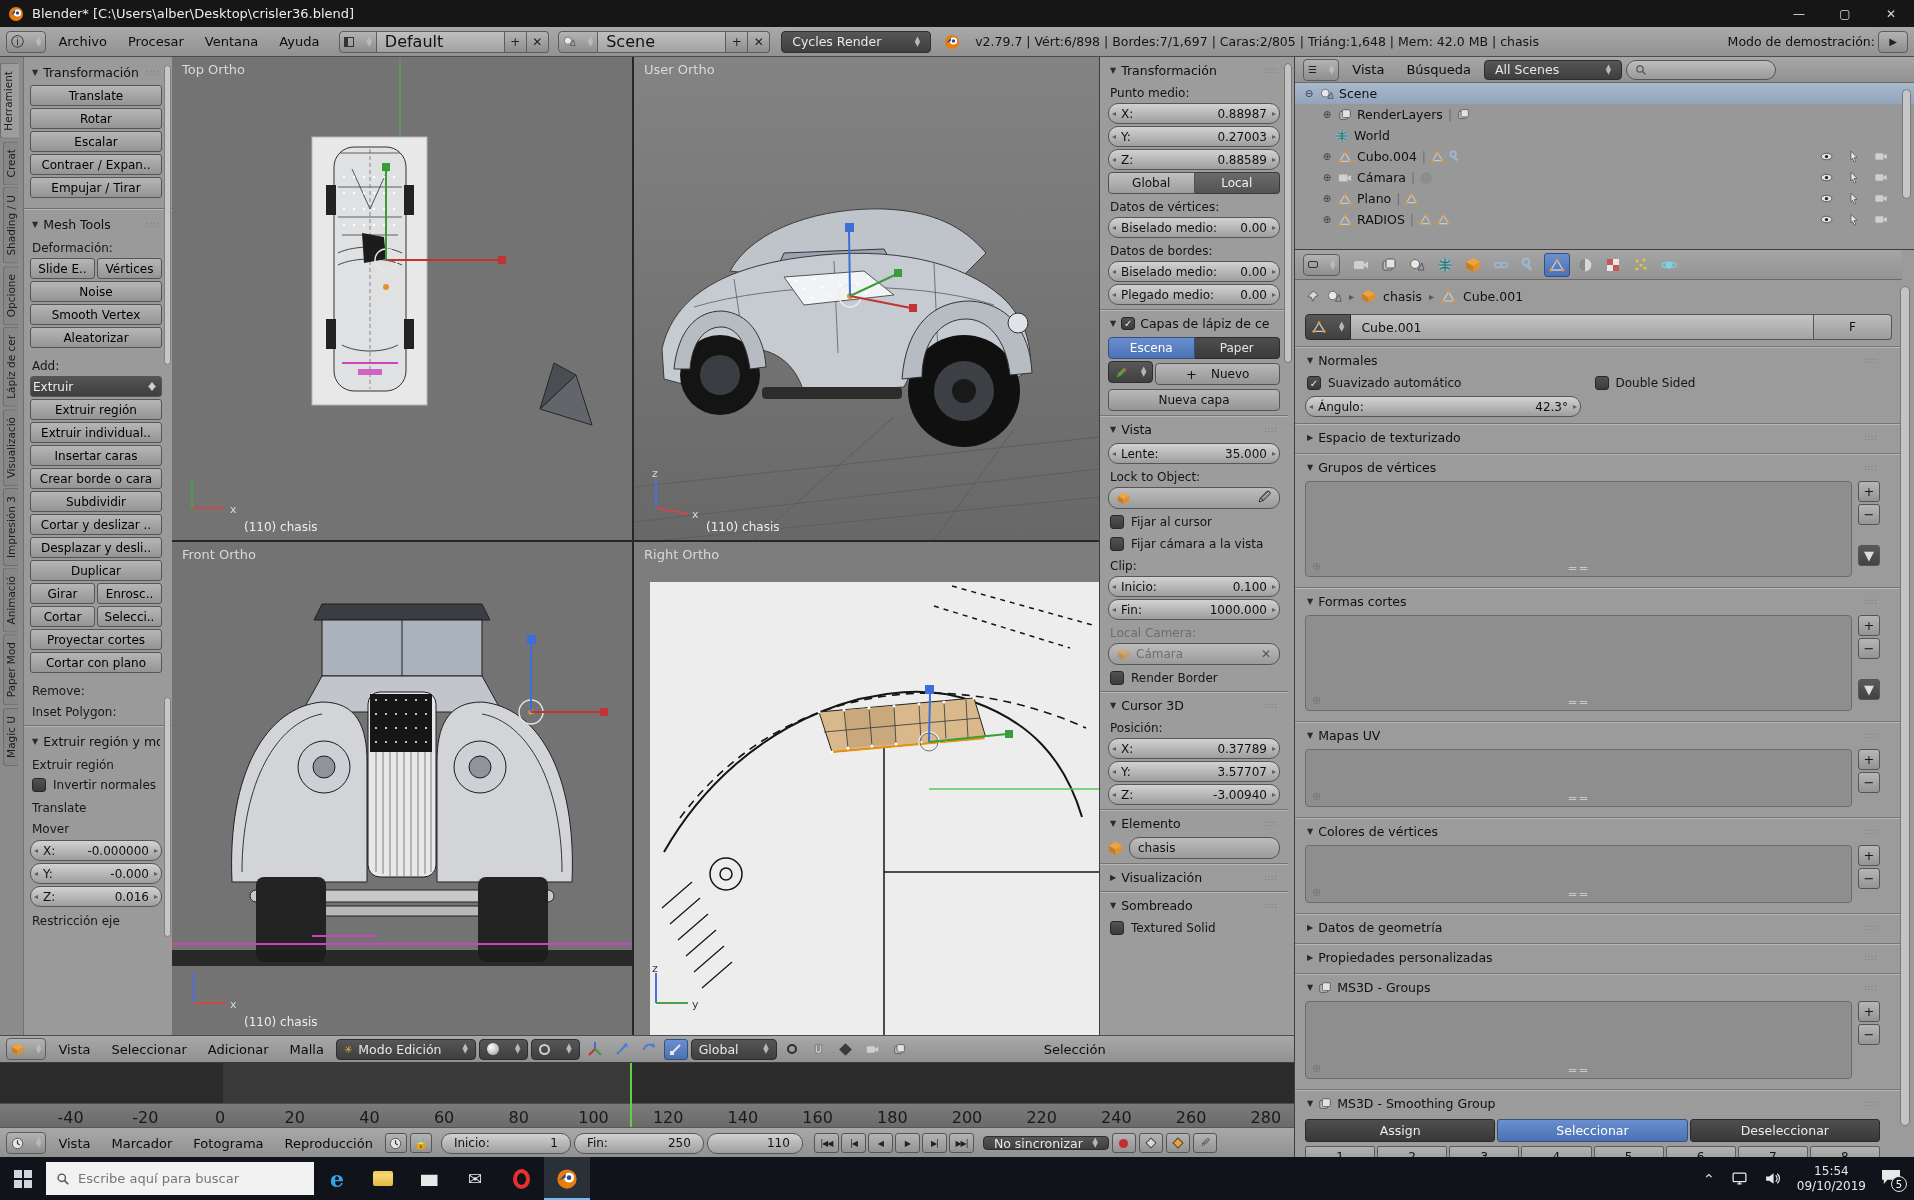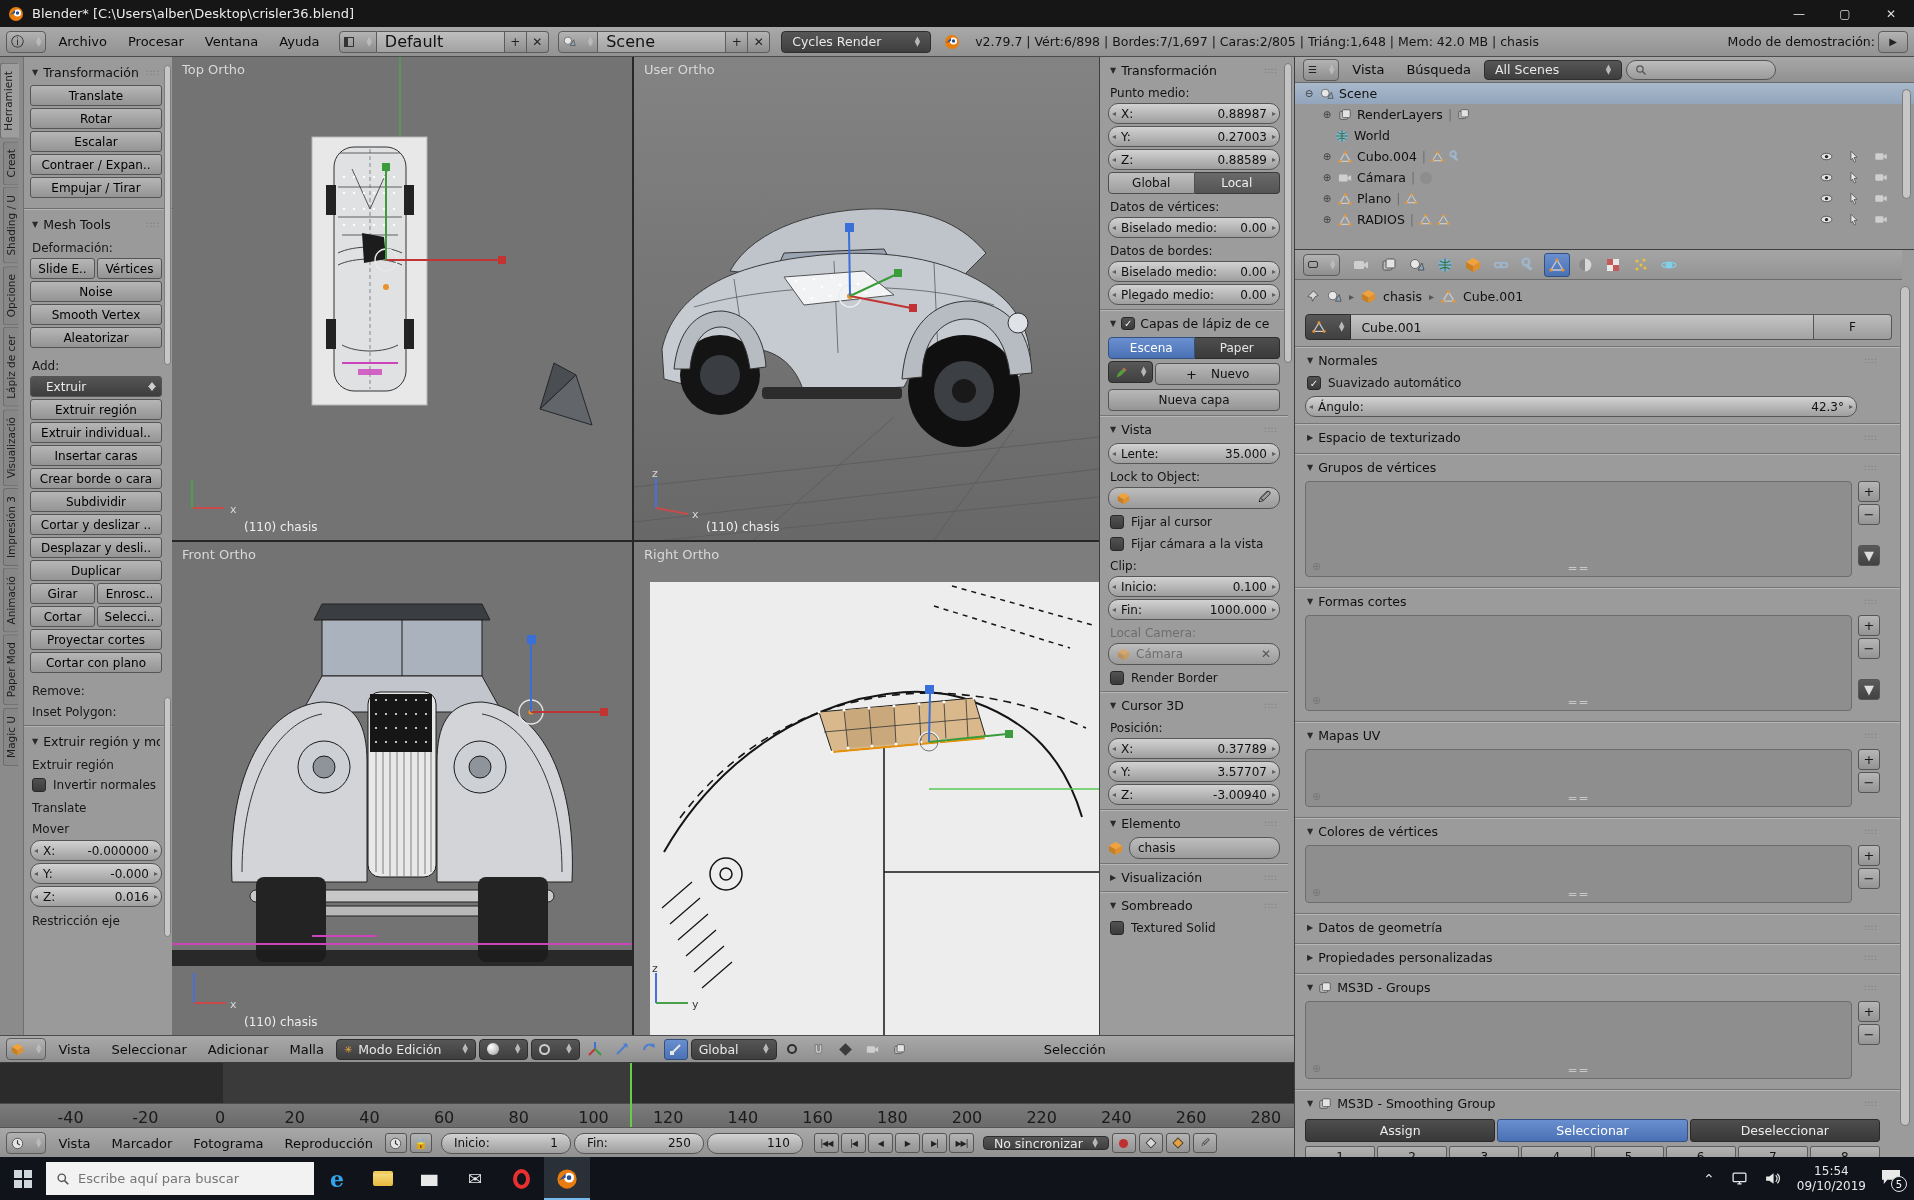--- a/index.html
+++ b/index.html
@@ -26,21 +26,21 @@
   #vtabs{width:24px;background:#8b8b8b;border-right:1px solid #707070;padding-top:4px;}
   .vtab{writing-mode:vertical-rl;transform:rotate(180deg);font-size:10.5px;color:#1d1d1d;background:#878787;border:1px solid #6d6d6d;border-left:none;border-radius:0 3px 3px 0;padding:7px 1px;margin:2px 0 2px 3px;white-space:nowrap;}
   .vtab.active{background:#9d9d9d;border-left:1px solid #9d9d9d;margin-left:0;padding-left:4px;}
   #shelfbody{flex:1;position:relative;overflow:hidden;padding:2px 10px 0 6px;}
   .sect-h{display:flex;align-items:center;gap:5px;padding:6px 2px 4px 2px;font-size:12.5px;color:#101010;}
   .tri{font-size:8px;color:#2a2a2a;}
   .grip{margin-left:auto;color:#7c7c7c;font-size:9px;letter-spacing:1px;}
   .btncol{display:flex;flex-wrap:wrap;gap:2px;padding:1px 0 6px 0;}
   .btn{flex:0 0 100%;height:21px;display:flex;align-items:center;justify-content:center;background:linear-gradient(#b6b6b6,#949494);border:1px solid #555;border-radius:3px;font-size:12px;color:#000;padding:0 5px;white-space:nowrap;overflow:hidden;position:relative;}
   .btn.half{flex:0 0 calc(50% - 1px);}
-  .btn.dark{background:linear-gradient(#555,#3d3d3d);color:#ececec;justify-content:flex-start;padding-left:15px;}
+  .btn.dark{background:linear-gradient(#555,#3d3d3d);color:#ececec;justify-content:flex-start;padding-left:2px;}
   .btn.drop::after{content:"";position:absolute;right:5px;top:5px;border-left:4px solid transparent;border-right:4px solid transparent;border-bottom:5px solid #cfcfcf;}
   .btn.drop::before{content:"";position:absolute;right:5px;bottom:5px;border-left:4px solid transparent;border-right:4px solid transparent;border-top:5px solid #cfcfcf;}
   .sublabel{font-size:12px;color:#171717;padding:5px 2px 2px 2px;}
   .divider{border-top:1px solid #6e6e6e;box-shadow:0 1px 0 #b4b4b4;margin:4px -10px 2px -6px;}
   .val{height:21px;border:1px solid #565656;border-radius:10px;background:linear-gradient(#d2d2d2,#9e9e9e);display:flex;align-items:center;justify-content:space-between;padding:0 12px;margin:2px 0;font-size:12px;position:relative;}
   .val::before{content:"◂";position:absolute;left:3px;color:#5e5e5e;font-size:8px;top:5px;}
   .val::after{content:"▸";position:absolute;right:3px;color:#5e5e5e;font-size:8px;top:5px;}
   .chkrow{display:flex;align-items:center;gap:7px;padding:4px 2px;font-size:12px;color:#141414;}
   .chk{width:14px;height:14px;border-radius:3px;background:linear-gradient(#525252,#3b3b3b);border:1px solid #282828;color:#f0f0f0;font-size:10px;display:flex;align-items:center;justify-content:center;flex:0 0 14px;}
   .sbar{position:absolute;right:1px;top:4px;width:7px;height:220px;border-radius:4px;background:#c6c6c6;border:1px solid #7e7e7e;}
@@ -1149,20 +1149,26 @@
             <span class="chk">
               <span>✓</span>
             </span>
             <span>Suavizado automático</span>
           </div>
         <div class="val" style="width:96%">
             <span>Ángulo:</span>
             <span>42.3°</span>
           </div>
       </div>
+      <div style="flex:1">
+        <div class="chkrow">
+            <span class="chk"></span>
+            <span>Double Sided</span>
+          </div>
+      </div>
     </div>
   </div>
   <div class="sect">
     <div class="sect-h">
         <span class="tri">▶</span>
         <span>Espacio de texturizado</span>
         <span class="grip">∷∷</span>
       </div>
   </div>
   <div class="sect">

